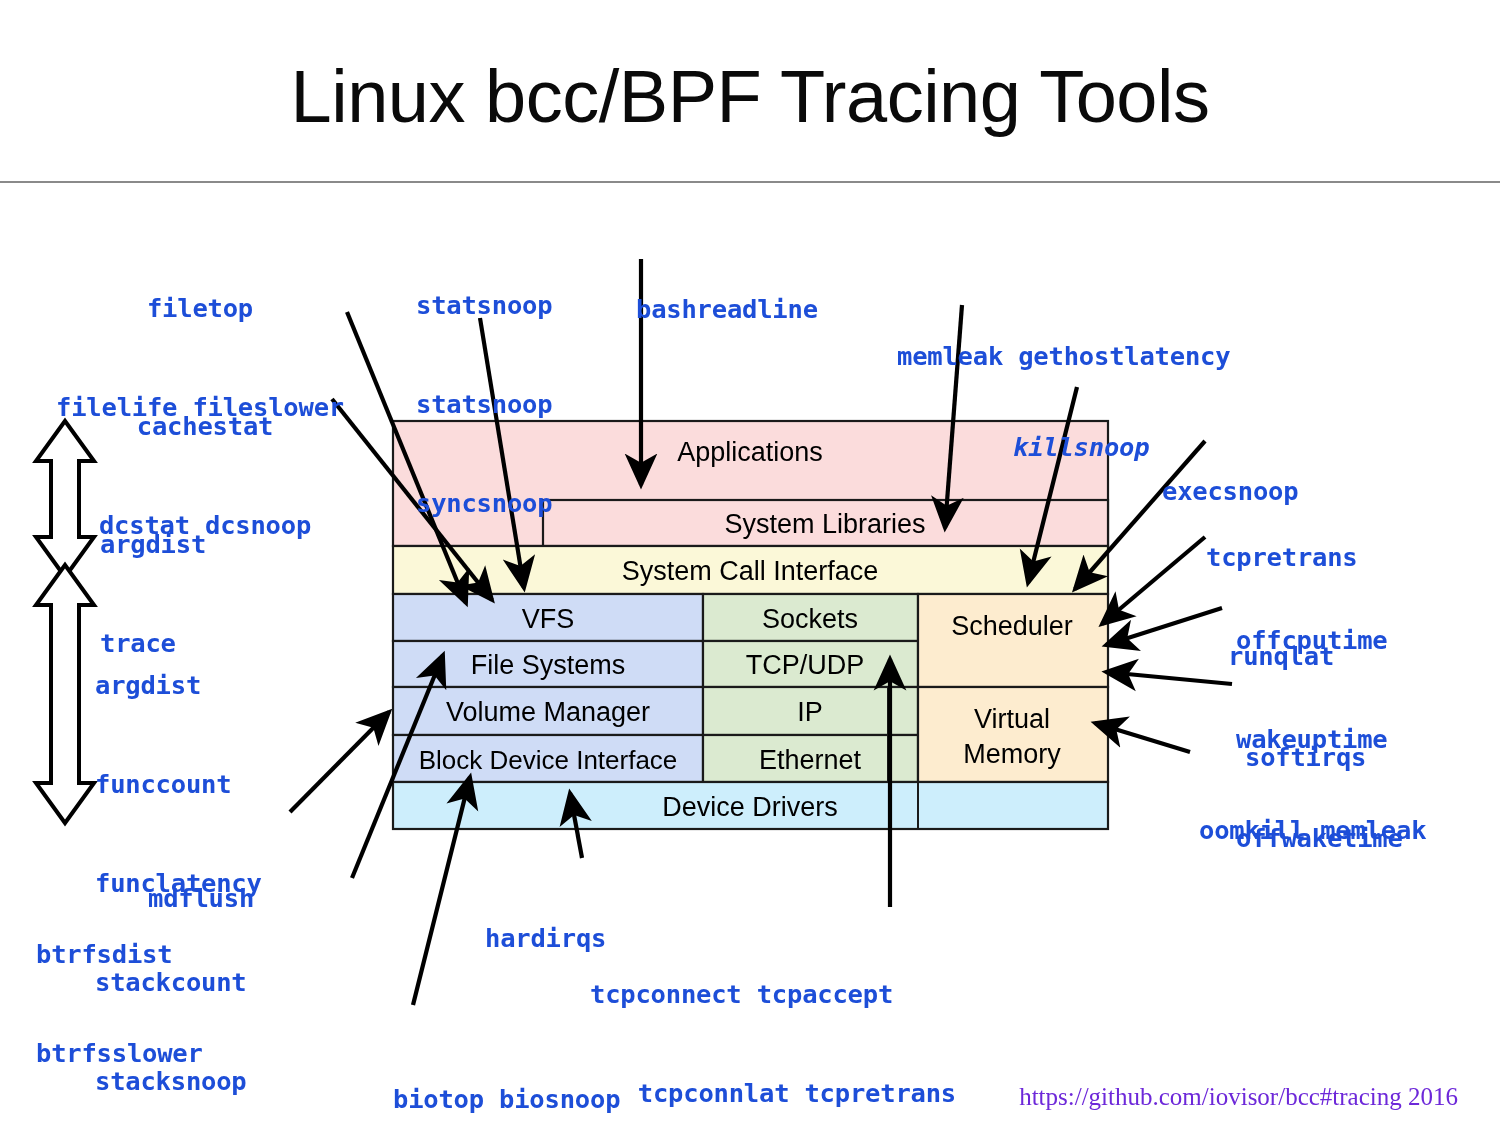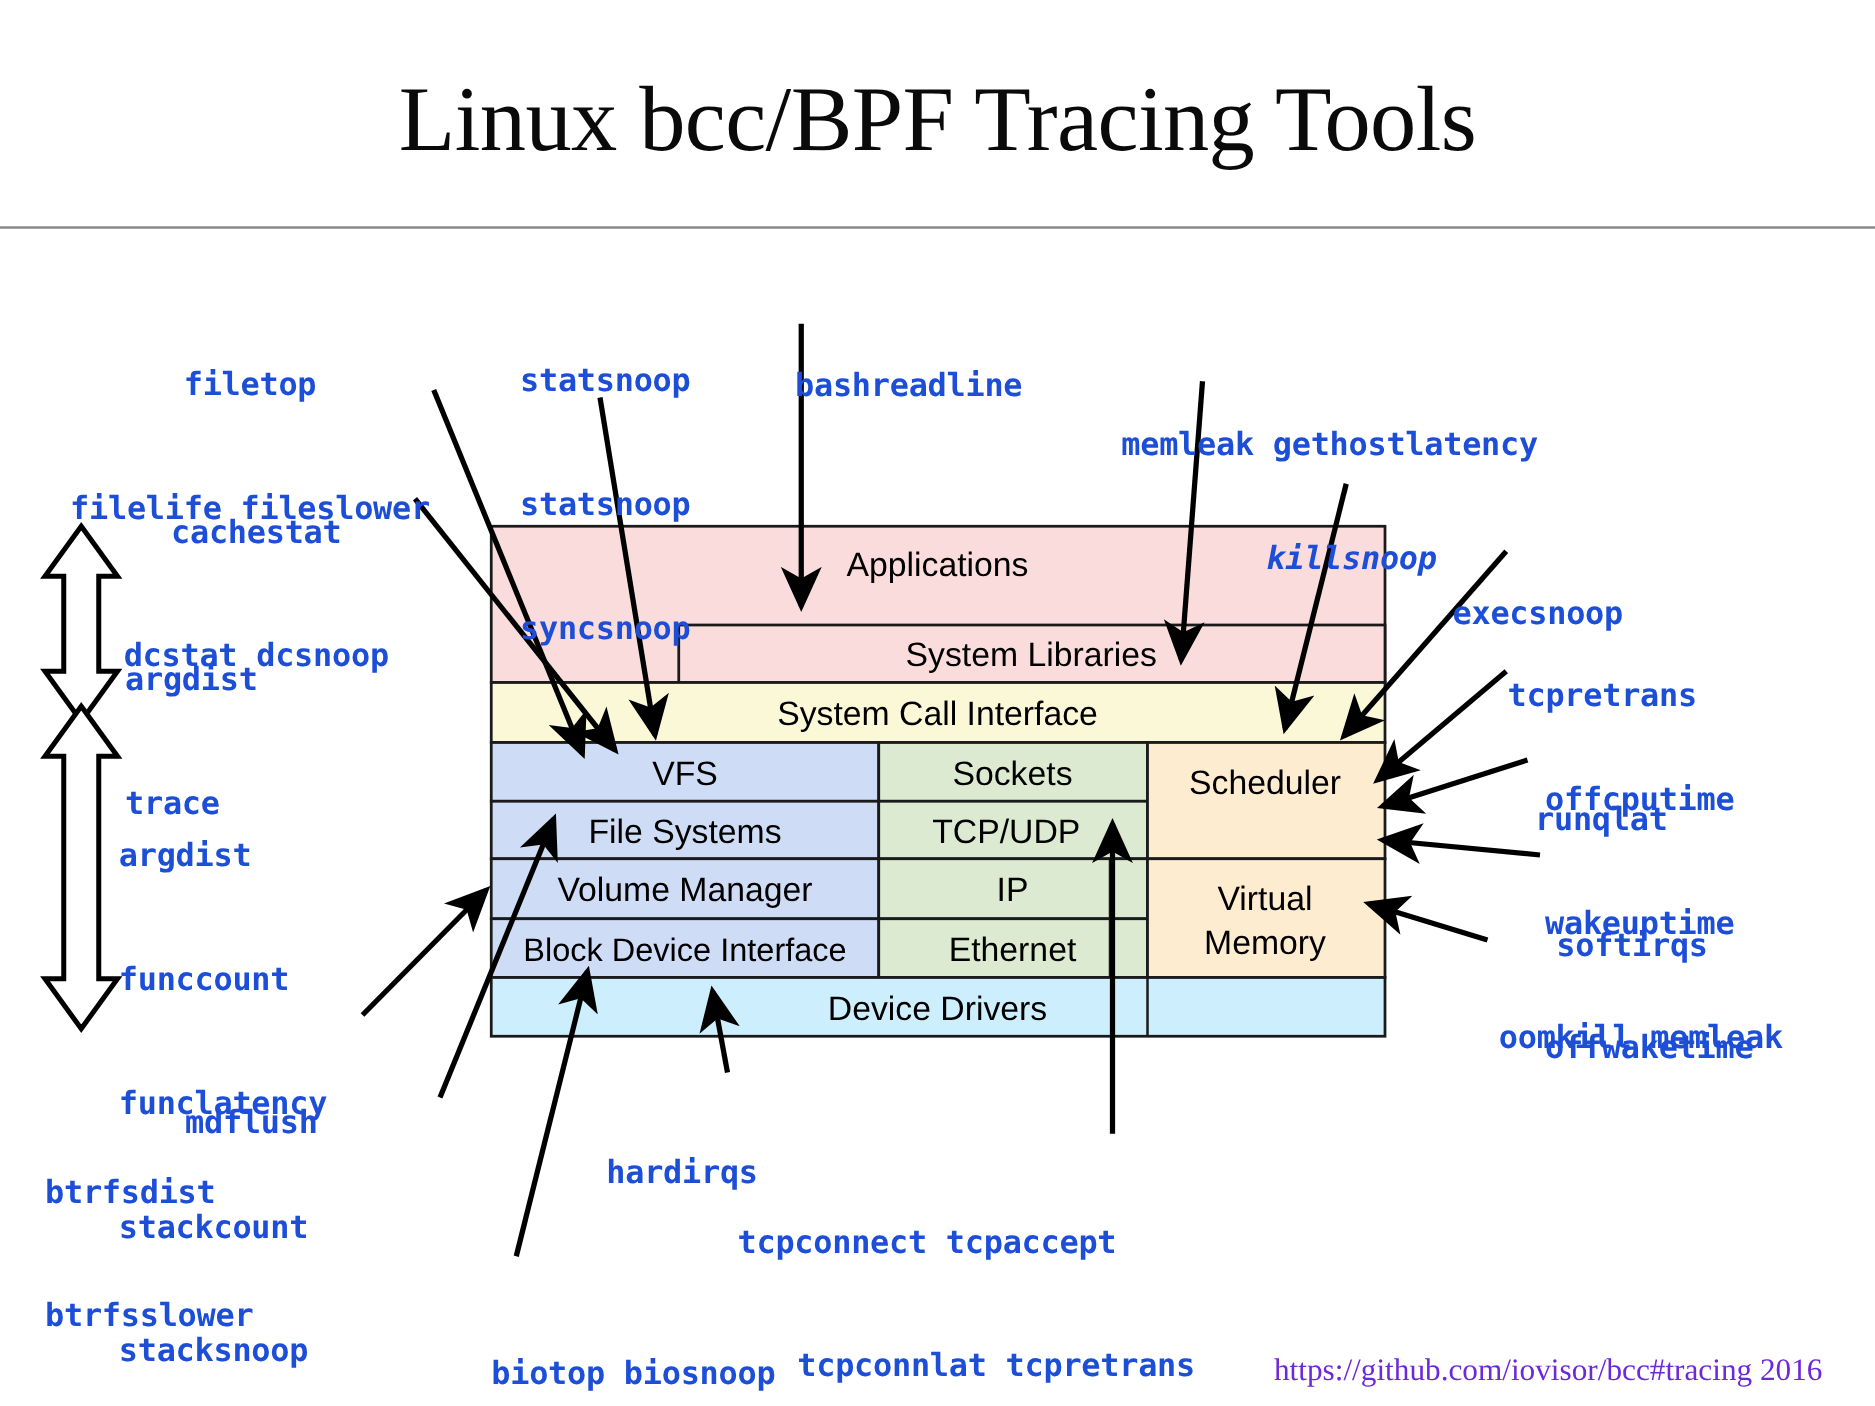--- a/index.html
+++ b/index.html
@@ -9,21 +9,21 @@
     font-family:"Liberation Sans", sans-serif;
     position:relative;
     overflow:hidden;
   }
   #slide{position:absolute;inset:0;}
 
   
   .title{
     position:absolute;left:0;right:0;top:58px;
     text-align:center;
-    font-family:Liberation Serif, serif;
+    font-family:Liberation Sans, sans-serif;
     font-size:74px;
     font-weight:400;
     letter-spacing:-0.5px;
     color:#0a0a0a;
     line-height:1.05;
   }
   .title-rule{
     position:absolute;left:0;right:0;top:181px;
     height:2px;background:#8a8a8a;
   }

